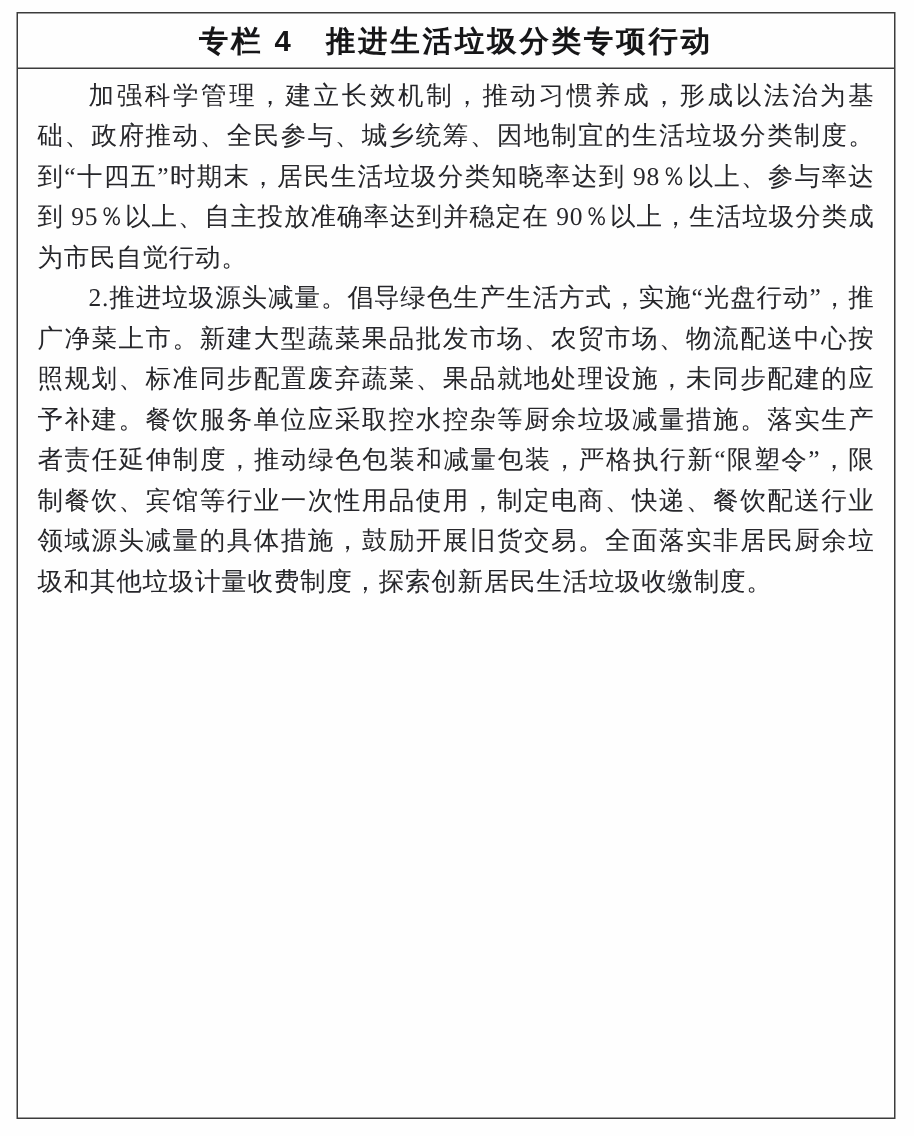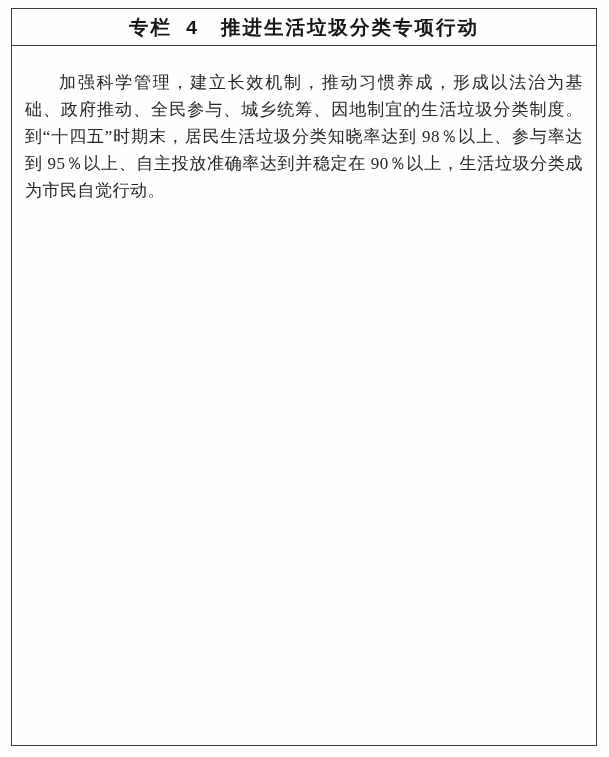--- a/index.html
+++ b/index.html
@@ -27,46 +27,46 @@
     background: #fefefe;
     overflow: hidden;
   }
   .box-title {
     box-sizing: border-box;
     height: 37px;
     border-bottom: 1.5px solid #3c3c3c;
     display: flex;
     align-items: center;
     justify-content: center;
-    font-family: Liberation Mono, monospace;
+    font-family: Liberation Sans, sans-serif;
     font-weight: bold;
     font-size: 19.5px;
     letter-spacing: 2px;
     color: #161618;
   }
   .box-body {
     box-sizing: border-box;
     padding: 4px 13px 6px 13px;
     font-family: "Liberation Serif", "DejaVu Serif", serif;
     font-size: 17px;
     line-height: 27px;
     letter-spacing: 0.5px;
     text-align: justify;
     color: #26262a;
-    margin-top: 19px;
   }
   .box-body p {
     margin: 0;
     padding: 0;
     text-indent: 2em;
   }
 </style>
 </head>
 <body>
 
 <div class="page">
   <div class="column-box">
     <div class="box-title">专栏 4　推进生活垃圾分类专项行动</div>
     <div class="box-body">
       <p>加强科学管理，建立长效机制，推动习惯养成，形成以法治为基础、政府推动、全民参与、城乡统筹、因地制宜的生活垃圾分类制度。到“十四五”时期末，居民生活垃圾分类知晓率达到 98％以上、参与率达到 95％以上、自主投放准确率达到并稳定在 90％以上，生活垃圾分类成为市民自觉行动。</p>
+      <p>2.推进垃圾源头减量。倡导绿色生产生活方式，实施“光盘行动”，推广净菜上市。新建大型蔬菜果品批发市场、农贸市场、物流配送中心按照规划、标准同步配置废弃蔬菜、果品就地处理设施，未同步配建的应予补建。餐饮服务单位应采取控水控杂等厨余垃圾减量措施。落实生产者责任延伸制度，推动绿色包装和减量包装，严格执行新“限塑令”，限制餐饮、宾馆等行业一次性用品使用，制定电商、快递、餐饮配送行业领域源头减量的具体措施，鼓励开展旧货交易。全面落实非居民厨余垃圾和其他垃圾计量收费制度，探索创新居民生活垃圾收缴制度。</p>
     </div>
   </div>
 </div>
 
 </body></html>

